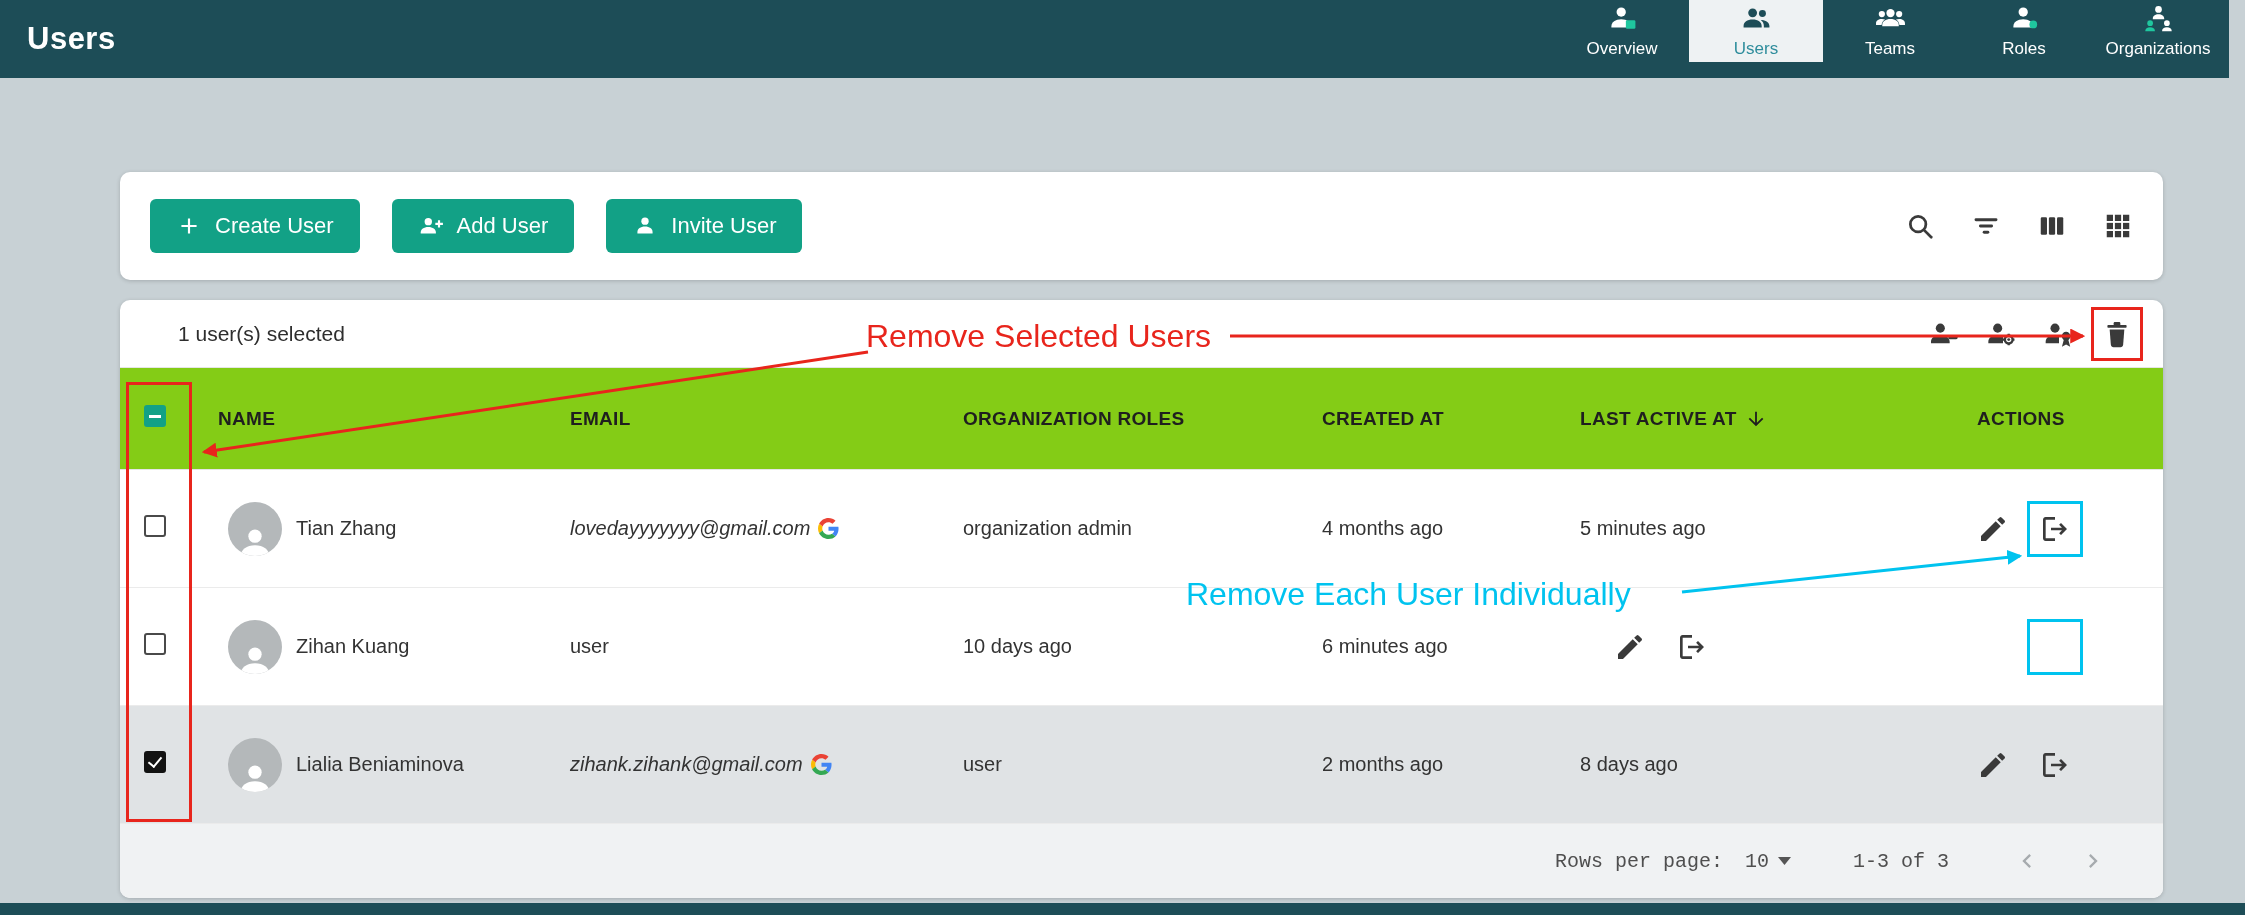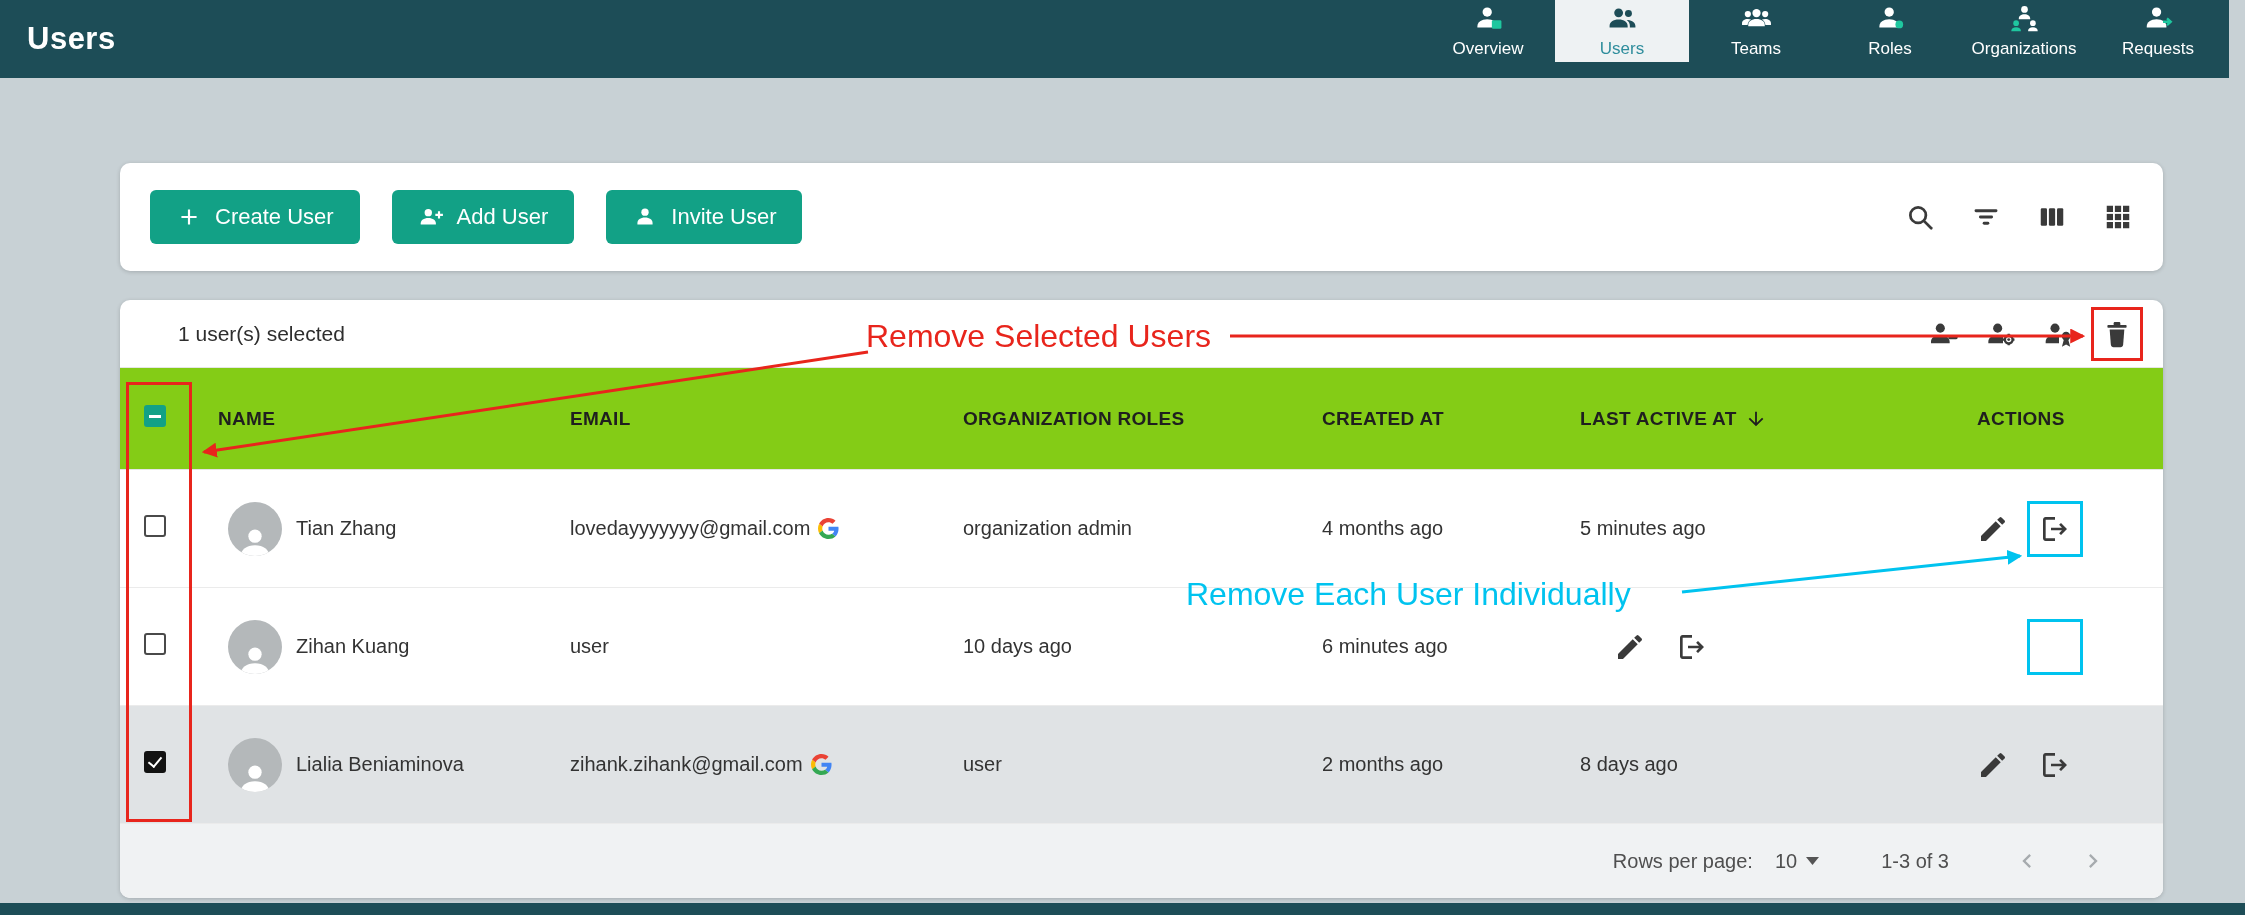--- a/index.html
+++ b/index.html
@@ -13,21 +13,21 @@
   .tab { width:134px; height:62px; display:flex; flex-direction:column; align-items:center; justify-content:center; gap:5px; color:#fff; cursor:pointer; }
   .tab .ticon { width:31px; height:31px; display:block; }
   .tab .ticon svg { width:100%; height:100%; display:block; }
   .tab .tlabel { font-size:17px; }
   .tab.active { background:#eef2f3; color:var(--header-bg,#1d4d57); }
   .tab.active .tlabel { color:#2e8d9c; }
   .accent-fill { fill:var(--accent-green,#1fc79f); }
   .accent-stroke { stroke:var(--accent-green,#1fc79f); }
 
   
-  .toolbar-card { position:absolute; left:120px; top:163px; width:2043px; height:108px; background:#fff; border-radius:10px; box-shadow:0 1px 4px rgba(0,0,0,.18); display:flex; align-items:center; padding:0 30px; z-index:1; }
+  .toolbar-card { position:absolute; left:120px; top:172px; width:2043px; height:108px; background:#fff; border-radius:10px; box-shadow:0 1px 4px rgba(0,0,0,.18); display:flex; align-items:center; padding:0 30px; z-index:1; }
   .btn { height:54px; border:none; border-radius:6px; background:var(--accent-teal,#12a186); color:#fff; font-size:22px; display:flex; align-items:center; gap:13px; padding:0 26px; margin-right:32px; cursor:pointer; font-family:inherit; }
   .btn svg { width:26px; height:26px; display:block; }
   .toolbar-icons { margin-left:auto; display:flex; gap:36px; align-items:center; color:#3a3a3a; }
   .icon-btn { width:30px; height:30px; cursor:pointer; display:block; }
   .icon-btn svg { width:100%; height:100%; display:block; }
 
   
   .table-card { position:absolute; left:120px; top:300px; width:2043px; height:598px; background:#fff; border-radius:10px; box-shadow:0 1px 4px rgba(0,0,0,.18); overflow:hidden; z-index:1; }
   .selection-bar { height:68px; display:flex; align-items:center; padding:0 30px 0 58px; border-bottom:1px solid #e5e5e5; }
   .selection-text { font-size:21px; color:#2e2e2e; }
@@ -39,36 +39,36 @@
   .trow { height:118px; border-bottom:1px solid #ebebeb; font-size:20px; color:#333; }
   .trow.selected { background:var(--selected-row-bg,#e0e3e5); }
   .cb-cell { padding-left:24px; }
   .hcell { display:flex; align-items:center; gap:8px; }
   .sort-icon { width:22px; height:22px; color:#1f1f1f; }
   .sort-icon svg { width:100%; height:100%; display:block; }
 
   .name-cell { display:flex; align-items:center; gap:14px; padding-left:10px; }
   .avatar { width:54px; height:54px; border-radius:50%; background:#b4b8ba; overflow:hidden; display:flex; align-items:flex-end; justify-content:center; flex:0 0 auto; }
   .avatar svg { width:40px; height:40px; display:block; margin-bottom:-6px; }
-  .email-cell { display:flex; align-items:center; gap:8px; }
+  .email-cell { display:flex; align-items:center; gap:8px;font-style:italic; }
   .gicon { width:21px; height:21px; display:block; flex:0 0 auto; }
   .gicon svg { width:100%; height:100%; display:block; }
   .actions-cell { display:flex; align-items:center; gap:30px; padding-left:34px; color:#3a3a3a; }
   .aicon { width:32px; height:32px; cursor:pointer; display:block; }
   .aicon svg { width:100%; height:100%; display:block; }
 
   
   .cb { width:22px; height:22px; border:2px solid #4a4a4a; border-radius:3px; background:#fff; position:relative; cursor:pointer; display:inline-block; }
   .cb.indeterminate { background:var(--accent-teal,#12a186); border-color:var(--accent-teal,#12a186); }
   .cb.indeterminate::after { content:""; position:absolute; left:3px; top:8px; width:12px; height:2.6px; background:#fff; }
   .cb.checked { background:#121212; border-color:#121212; }
   .cb.checked::after { content:""; position:absolute; left:5px; top:1px; width:6px; height:11px; border:solid #fff; border-width:0 2.6px 2.6px 0; transform:rotate(40deg); }
 
   
-  .tfoot { height:74px; background:#f0f2f3; display:flex; align-items:center; justify-content:flex-end; padding-right:56px; font-size:20px; color:#4f4f4f; }
+  .tfoot { height:74px; background:#f0f2f3; display:flex; align-items:center; justify-content:flex-end; padding-right:56px; font-size:20px; color:#4f4f4f;font-family:Liberation Mono, monospace; }
   .rpp-label { margin-right:22px; }
   .rpp-select { display:flex; align-items:center; gap:9px; cursor:pointer; margin-right:62px; }
   .rpp-caret { width:13px; height:8px; display:block; }
   .range-text { margin-right:64px; }
   .pager { display:flex; gap:38px; color:#a6abae; }
   .pg { width:28px; height:28px; display:block; cursor:pointer; }
   .pg svg { width:100%; height:100%; display:block; }
 
   .bottom-strip { position:absolute; left:0; right:0; bottom:0; height:12px; background:var(--header-bg,#1d4d57); z-index:3; }
 
@@ -142,30 +142,20 @@
           <svg viewBox="0 0 24 24" fill="currentColor">
               <circle cx="12" cy="5" r="2.6"></circle>
               <path d="M12 8.8c-2.6 0-4.4 1.3-4.4 3.1v.6h8.8v-.6c0-1.8-1.8-3.1-4.4-3.1z"></path>
               <circle class="accent-fill" cx="5.5" cy="15.6" r="2.2"></circle>
               <path class="accent-fill" d="M5.5 18.8c-2.2 0-3.7 1.1-3.7 2.6v.5h7.4v-.5c0-1.5-1.5-2.6-3.7-2.6z"></path>
               <circle cx="18.5" cy="15.6" r="2.2"></circle>
               <path d="M18.5 18.8c-2.2 0-3.7 1.1-3.7 2.6v.5h7.4v-.5c0-1.5-1.5-2.6-3.7-2.6z"></path>
             </svg>
         </span>
         <span class="tlabel">Organizations</span>
-      </div>
-      <div class="tab">
-        <span class="ticon">
-          <svg viewBox="0 0 24 24" fill="currentColor">
-              <circle cx="10.5" cy="7" r="3.6"></circle>
-              <path d="M10.5 12.6c-4.5 0-7.6 2.3-7.6 5.5V19h15.2v-.9c0-3.2-3.1-5.5-7.6-5.5z"></path>
-              <path class="accent-stroke" d="M15.5 14.5h6M18.6 11.9l2.9 2.6-2.9 2.6" stroke-width="1.8" fill="none"></path>
-            </svg>
-        </span>
-        <span class="tlabel">Requests</span>
       </div>
     </nav>
   </header>
 
   <div class="toolbar-card">
     <button class="btn">
       <svg viewBox="0 0 24 24" fill="currentColor">
           <path d="M11 5h2v6h6v2h-6v6h-2v-6H5v-2h6z"></path>
         </svg>
       <span>Create User</span>

